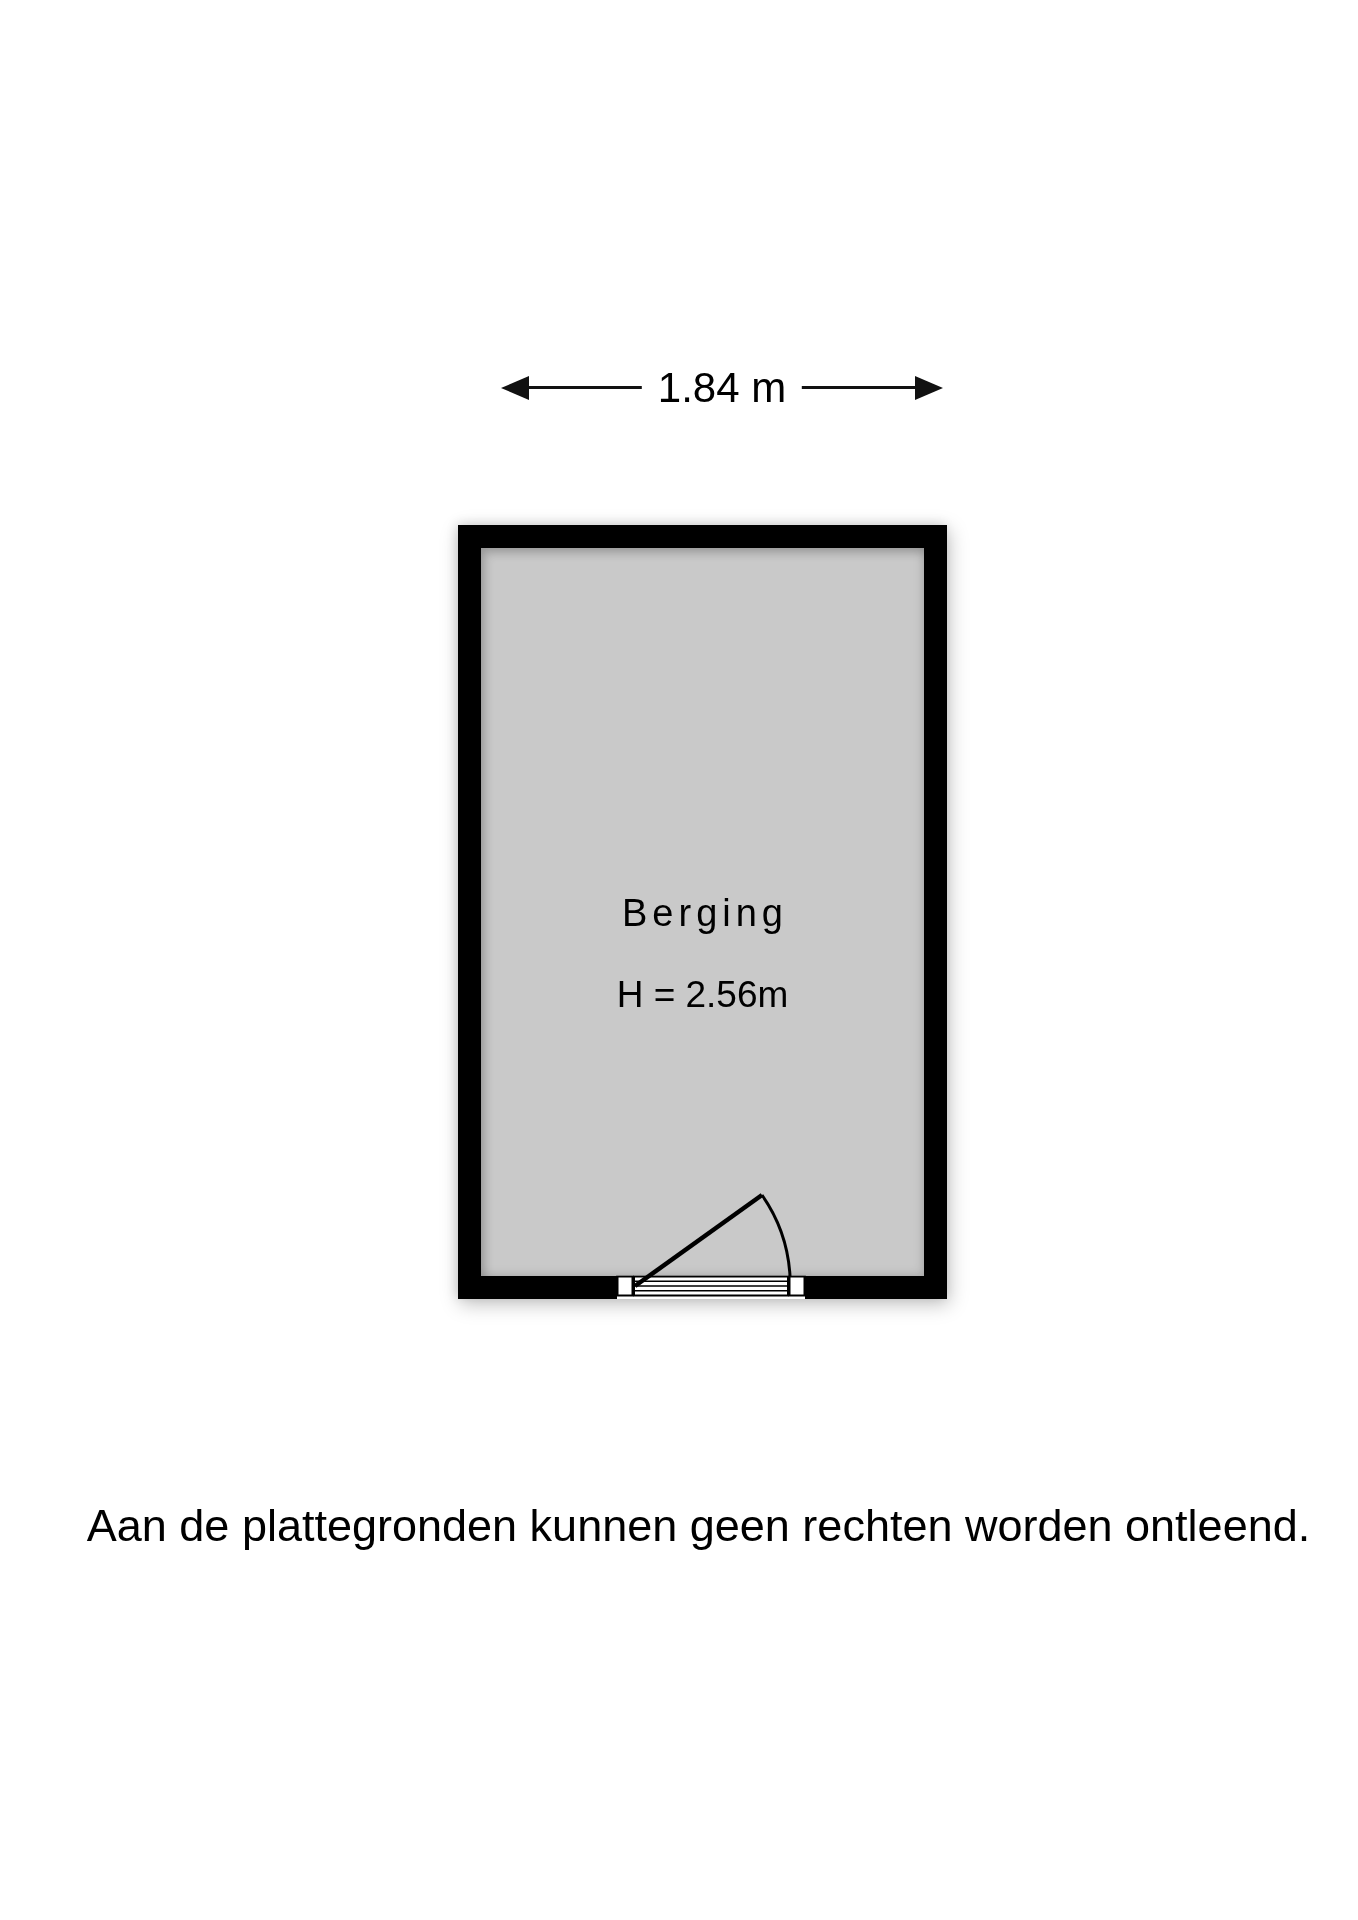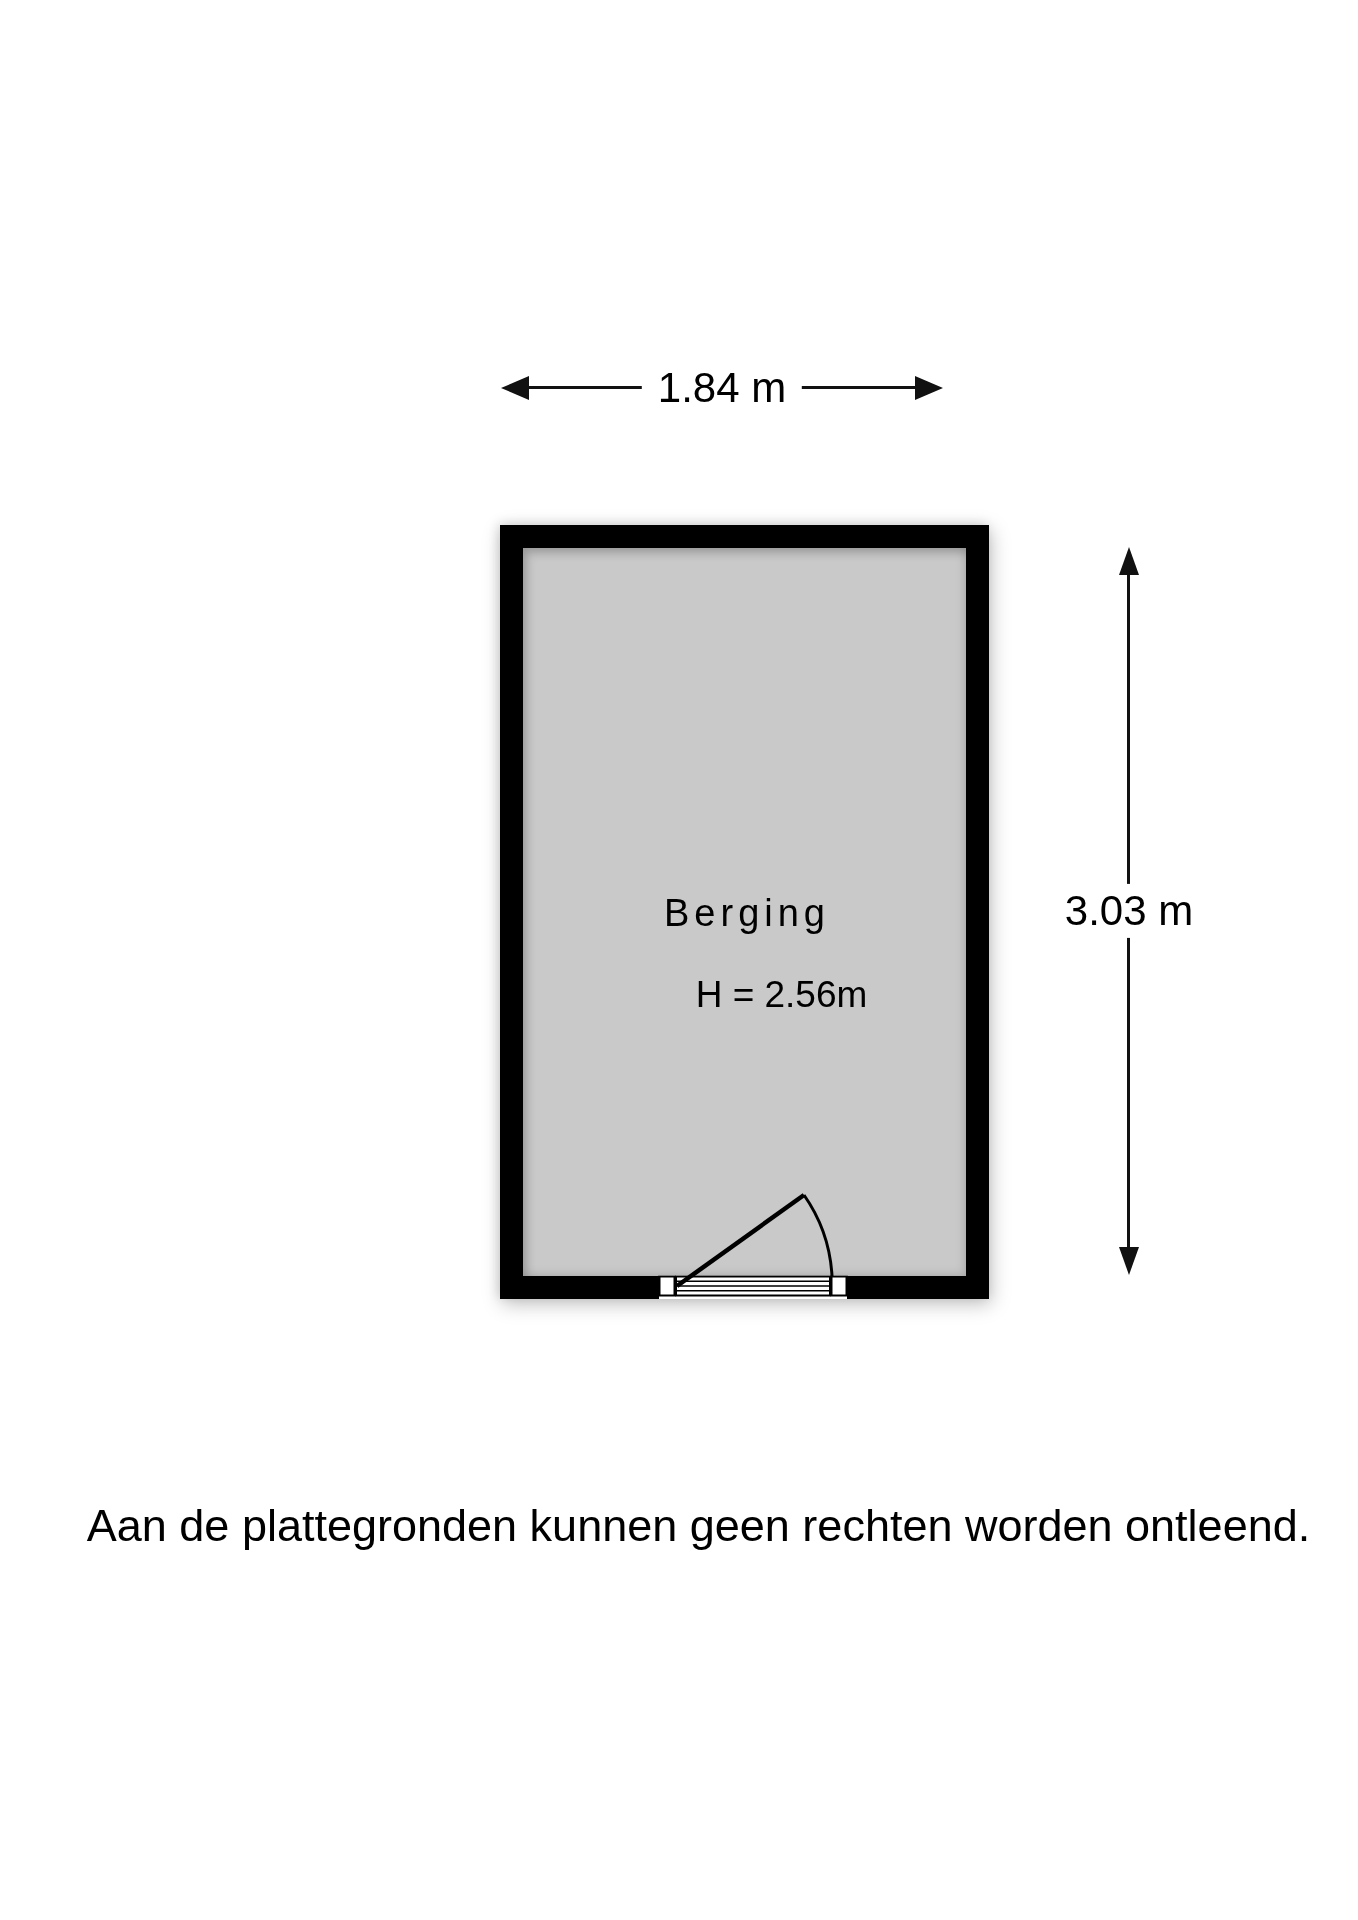--- a/index.html
+++ b/index.html
@@ -48,38 +48,38 @@
     border-bottom:28px solid var(--line);
   }
   .dim-v .head-down {
     position:absolute; bottom:0; left:14px; width:0; height:0;
     border-left:10px solid transparent; border-right:10px solid transparent;
     border-top:28px solid var(--line);
   }
 
   
   .room {
-    position:absolute; left:500px; top:525px; width:489px; height:774px;
+    position:absolute; left:458px; top:525px; width:489px; height:774px;
     background:var(--wall);
     box-shadow:2px 5px 18px rgba(0,0,0,0.25), -2px -2px 10px rgba(0,0,0,0.10);
     text-decoration:underline;
   }
   .floor {
     position:absolute; inset:23px;
     background:var(--floor);
     box-shadow:inset 4px 5px 10px rgba(0,0,0,0.22), inset -3px -3px 8px rgba(0,0,0,0.10);
   }
   .room-name {
     position:absolute; left:23px; width:443px; top:368px;
     text-align:center; font-size:38px; line-height:1.1;
     letter-spacing:5px; text-indent:5px; color:var(--text);
   }
   .room-height {
     position:absolute; left:23px; width:443px; top:450px;
-    text-align:center; font-size:37px; line-height:1.1; color:var(--text);margin-left:37px;
+    text-align:center; font-size:37px; line-height:1.1; color:var(--text);
   }
   .door-svg { position:absolute; left:122px; top:655px; width:260px; height:125px; overflow:visible; }
 
   
   .disclaimer {
     position:absolute; left:0; width:100%; top:1500px;
     text-align:center; font-size:45px; line-height:1.15; color:var(--text);padding-left:39px;
   }
 </style>
 </head>
@@ -113,22 +113,16 @@
 
       <rect x="37.5" y="96.5" width="15" height="19" fill="#ffffff" stroke="#000000" stroke-width="2"></rect>
       <rect x="209.5" y="96.5" width="15" height="19" fill="#ffffff" stroke="#000000" stroke-width="2"></rect>
 
       <line x1="55" y1="106" x2="182" y2="15" stroke="#000000" stroke-width="4.5"></line>
 
       <path d="M 182 15 A 156 156 0 0 1 210 96" fill="none" stroke="#000000" stroke-width="3"></path>
     </svg>
   </div>
 
-  <div class="dim-v">
-    <div class="line"></div>
-    <div class="head-up"></div>
-    <div class="head-down"></div>
-    <div class="dim-label">3.03 m</div>
-  </div>
 
   <div class="disclaimer">Aan de plattegronden kunnen geen rechten worden ontleend.</div>
 
 </div>
 
 </body></html>

